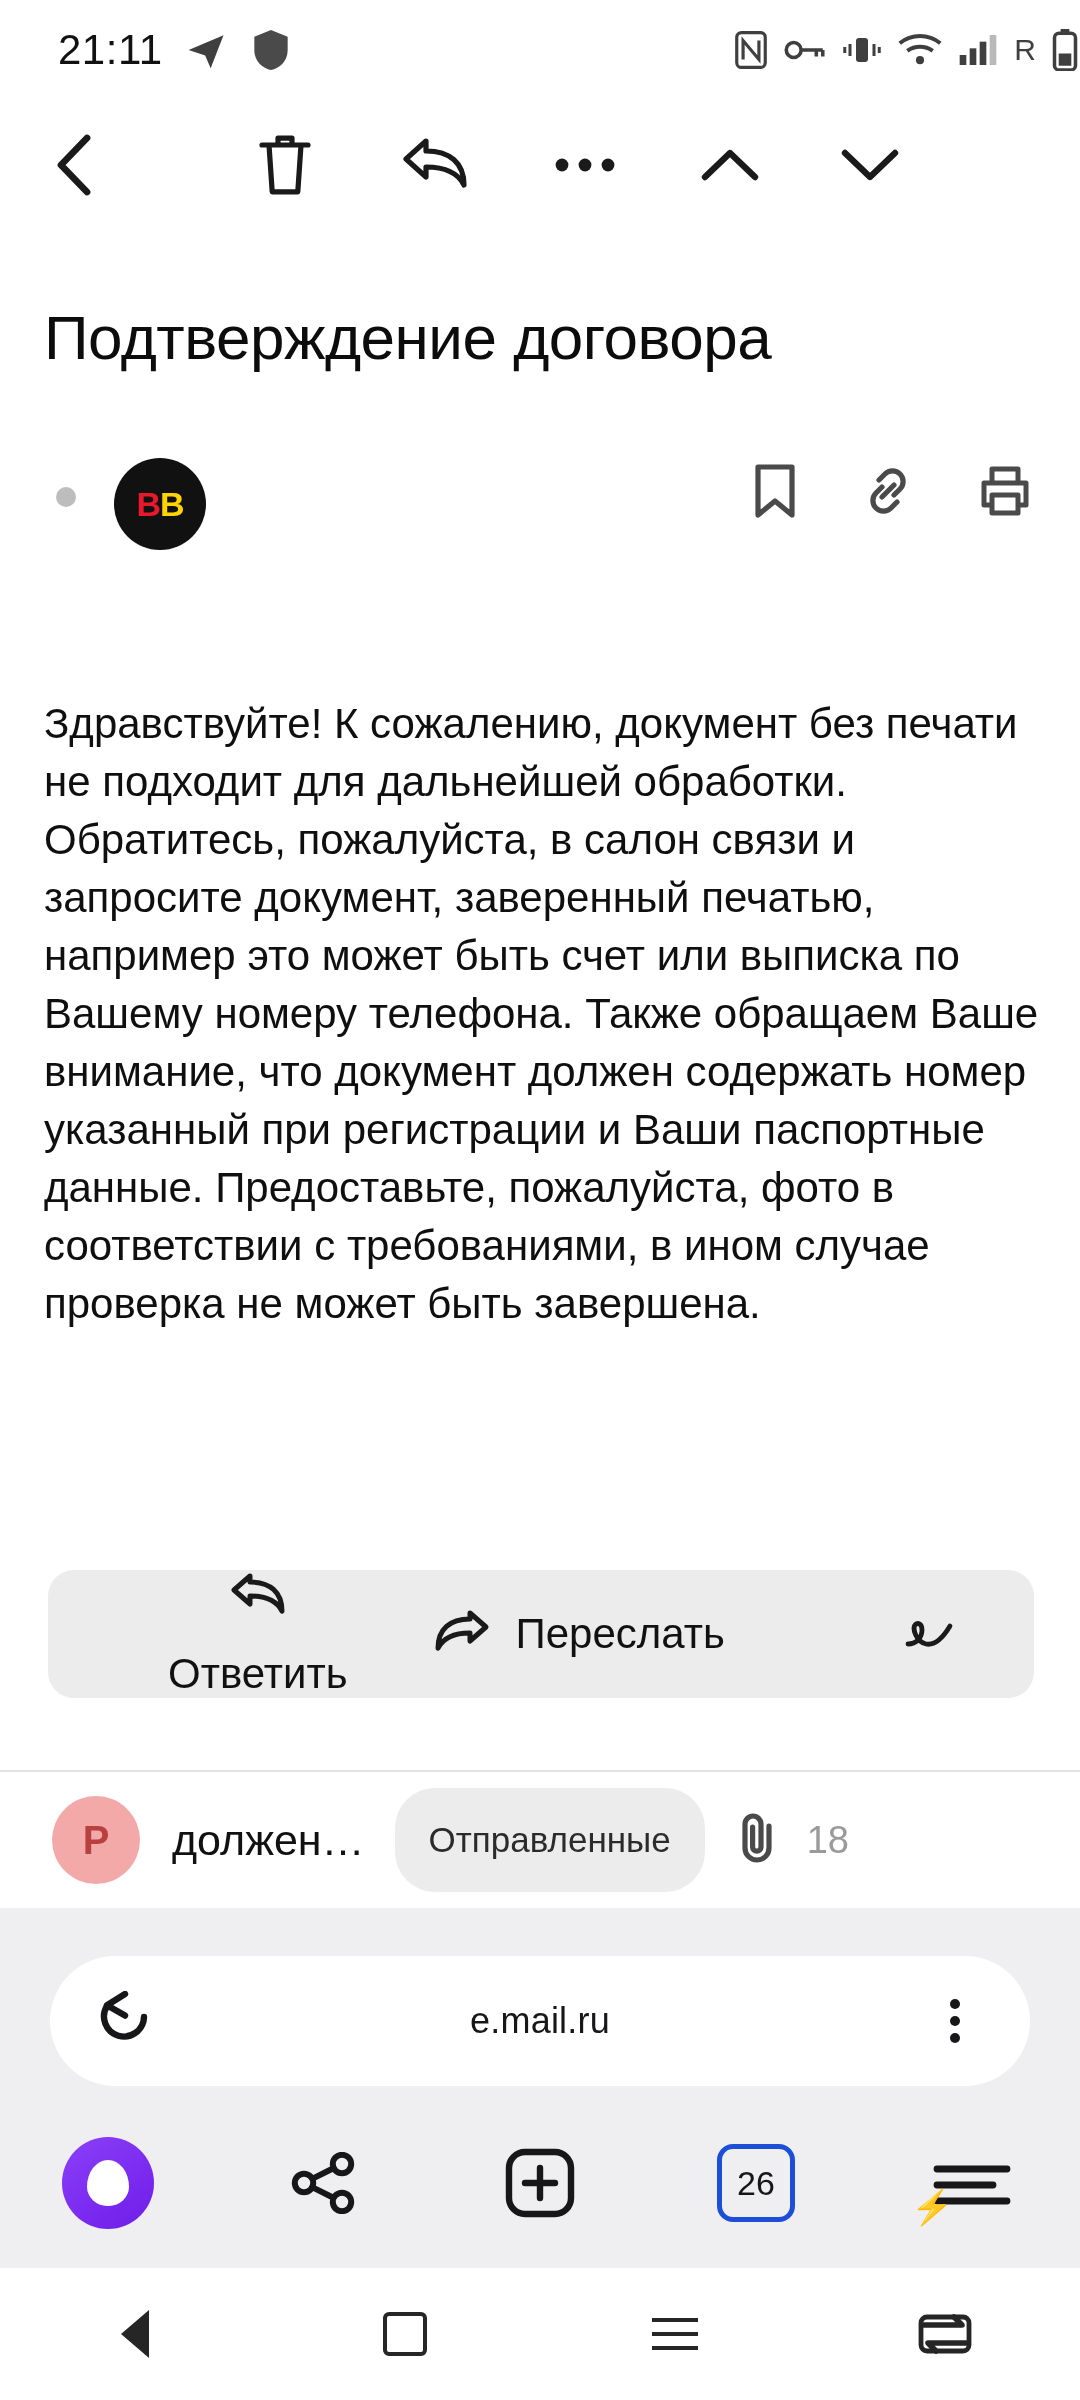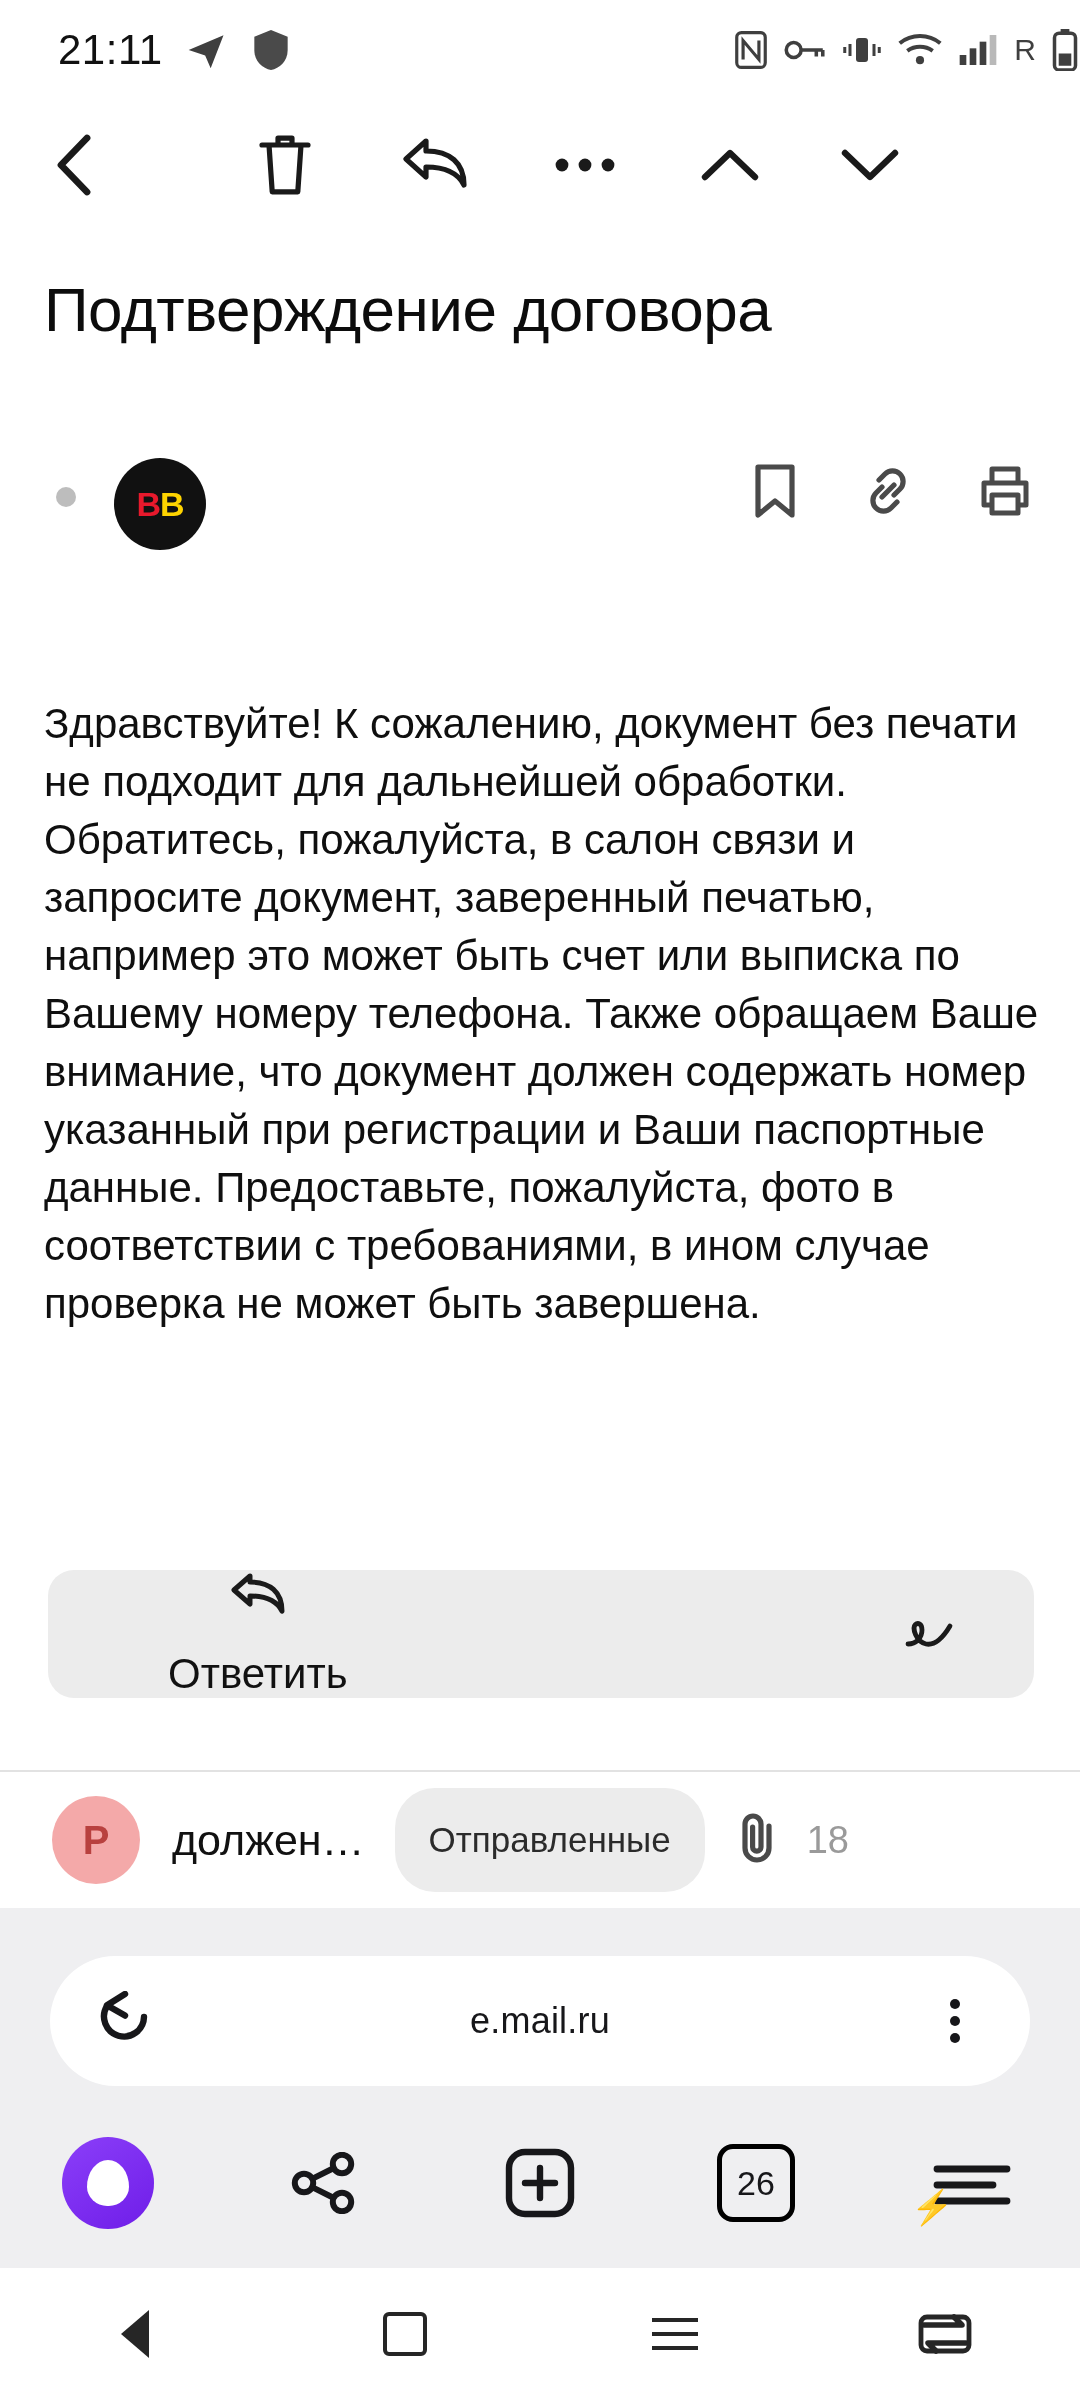--- a/index.html
+++ b/index.html
@@ -32,21 +32,21 @@
   .tb-btn { display:flex; align-items:center; justify-content:center; height:110px; }
   .tb-back { width:150px; }
   .tb-trash { width:150px; margin-left:60px; }
   .tb-reply { width:150px; }
   .tb-more { width:150px; }
   .tb-up { width:140px; }
   .tb-down { width:140px; }
 
   
   .subject {
-    position:absolute; top:272px; left:44px; width:1000px;
+    position:absolute; top:300px; left:44px; width:1000px;
     font-size:62px; line-height:76px; font-weight:400; color:#0c0c0c;
     letter-spacing:-0.5px;
   }
 
   
   .sender-block { position:absolute; top:435px; left:44px; width:1000px; height:190px; }
   .bullet {
     position:absolute; left:12px; top:52px; width:20px; height:20px;
     border-radius:50%; background:#bdbdbd;
   }
@@ -118,21 +118,21 @@
   }
   .bt { flex:1; display:flex; align-items:center; justify-content:center; position:relative; }
   .alice {
     width:92px; height:92px; border-radius:50%;
     background:#7b2ff7;
     background-image:linear-gradient(145deg,#8b3ff9 0%,#6f1de8 100%);
     display:flex; align-items:center; justify-content:center;
   }
   .alice-inner { width:42px; height:46px; background:#ffffff; border-radius:50% 50% 48% 48%/58% 58% 42% 42%; }
   .tabcount {
-    width:78px; height:78px; border:5px solid #000000; border-radius:16px;
+    width:78px; height:78px; border:5px solid #1d4ed8; border-radius:16px;
     display:flex; align-items:center; justify-content:center;
     font-size:34px; font-weight:500; color:#17171a;
   }
   .redspark { position:absolute; top:28px; right:126px; color:#ff2d2d; font-size:34px; font-weight:700; }
 
   
   .navbar {
     position:absolute; bottom:0; left:0; width:1080px; height:132px;
     background:#ffffff; display:flex; align-items:center;
   }
@@ -278,20 +278,28 @@
 ином случае проверка не может быть завершена.</div>
 
   <div class="quick-actions">
     <div class="qa-item qa-reply">
       <span>
         <svg width="56" height="50" viewBox="0 0 28 25">
             <path d="M10 3L2 10l8 7v-4c8.5 0 13.5 2.6 16 7.6C26 11 20 6 10 6V3z" fill="none" stroke="#1a1a1a" stroke-width="2.5" stroke-linejoin="round"></path>
           </svg>
       </span>
       <span class="qa-label">Ответить</span>
+    </div>
+    <div class="qa-item qa-forward">
+      <span>
+        <svg width="56" height="50" viewBox="0 0 28 25">
+            <path d="M18 3l8 7-8 7v-4c-8.5 0-13.5 2.6-16 7.6C2 11 8 6 18 6V3z" fill="none" stroke="#1a1a1a" stroke-width="2.5" stroke-linejoin="round"></path>
+          </svg>
+      </span>
+      <span class="qa-label">Переслать</span>
     </div>
     <div class="qa-sign">
       <svg width="60" height="44" viewBox="0 0 30 22">
           <path d="M2 17c4 0 7-3 7-7 0-3-2-4-3.4-2.6C4 9 6 16 11 17c5 1 9-4 12-9" fill="none" stroke="#1a1a1a" stroke-width="2.4" stroke-linecap="round"></path>
         </svg>
     </div>
   </div>
 
   <div class="divider"></div>
   <div class="mail-row">

